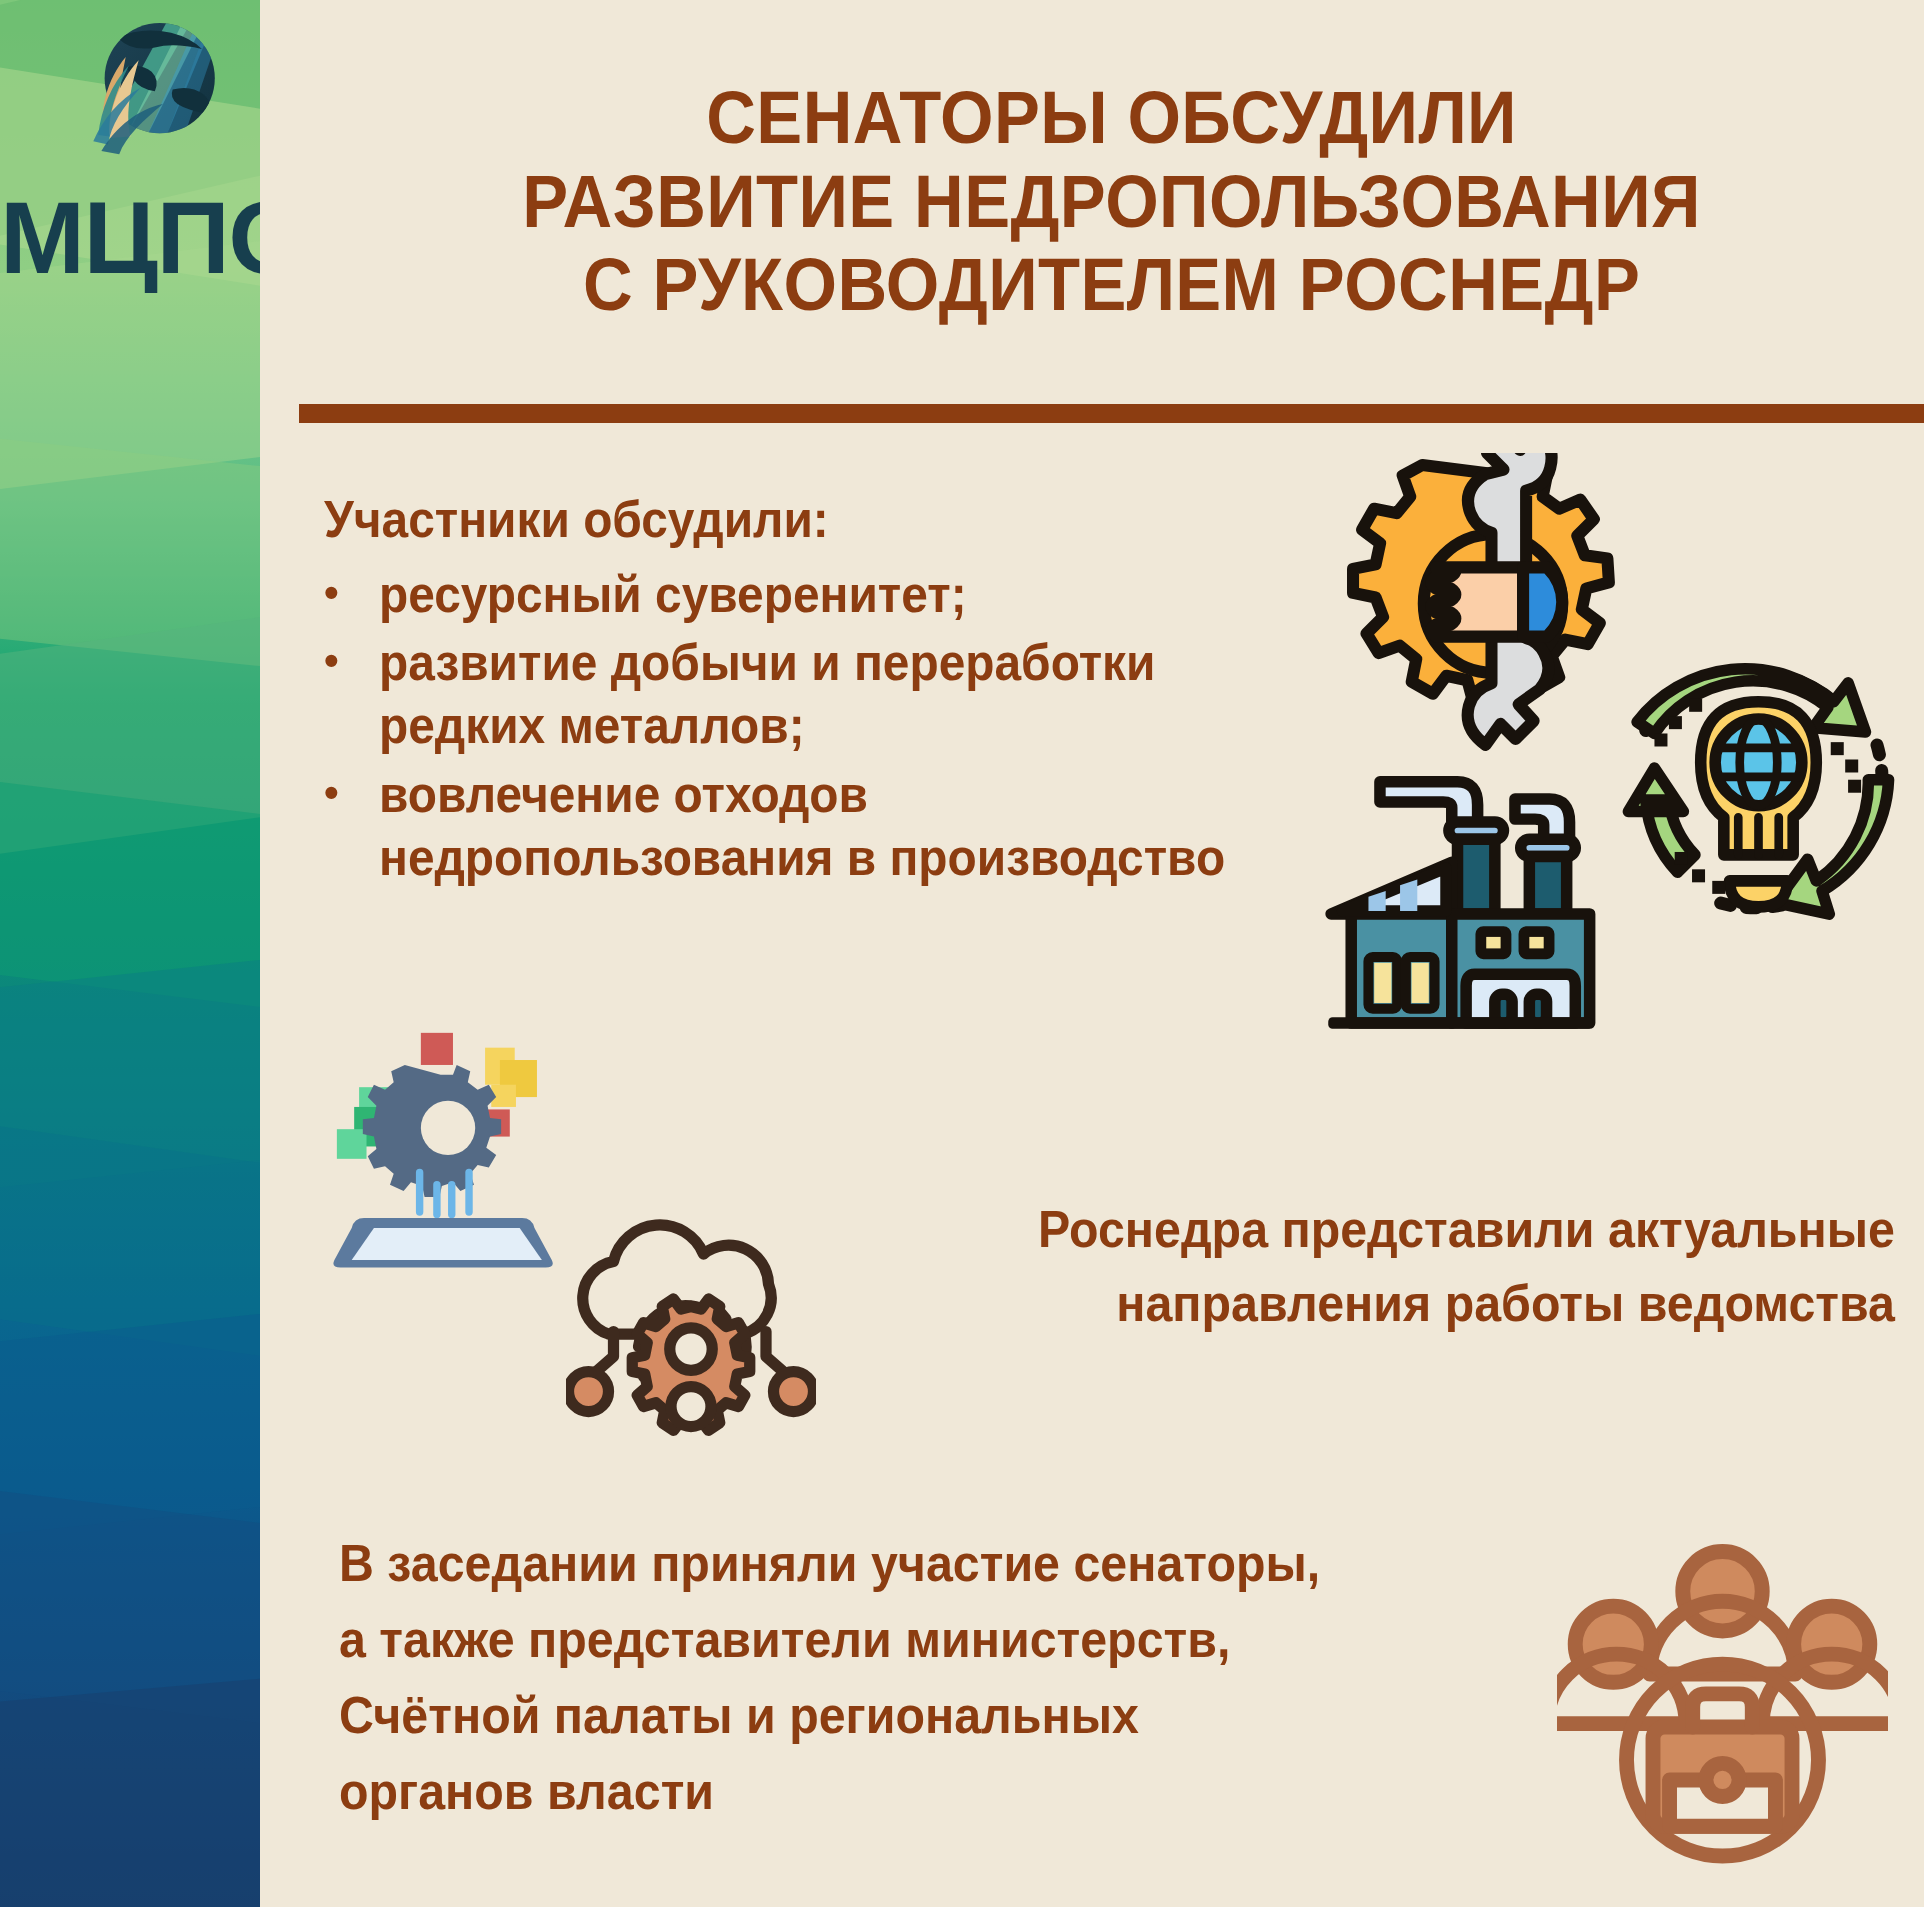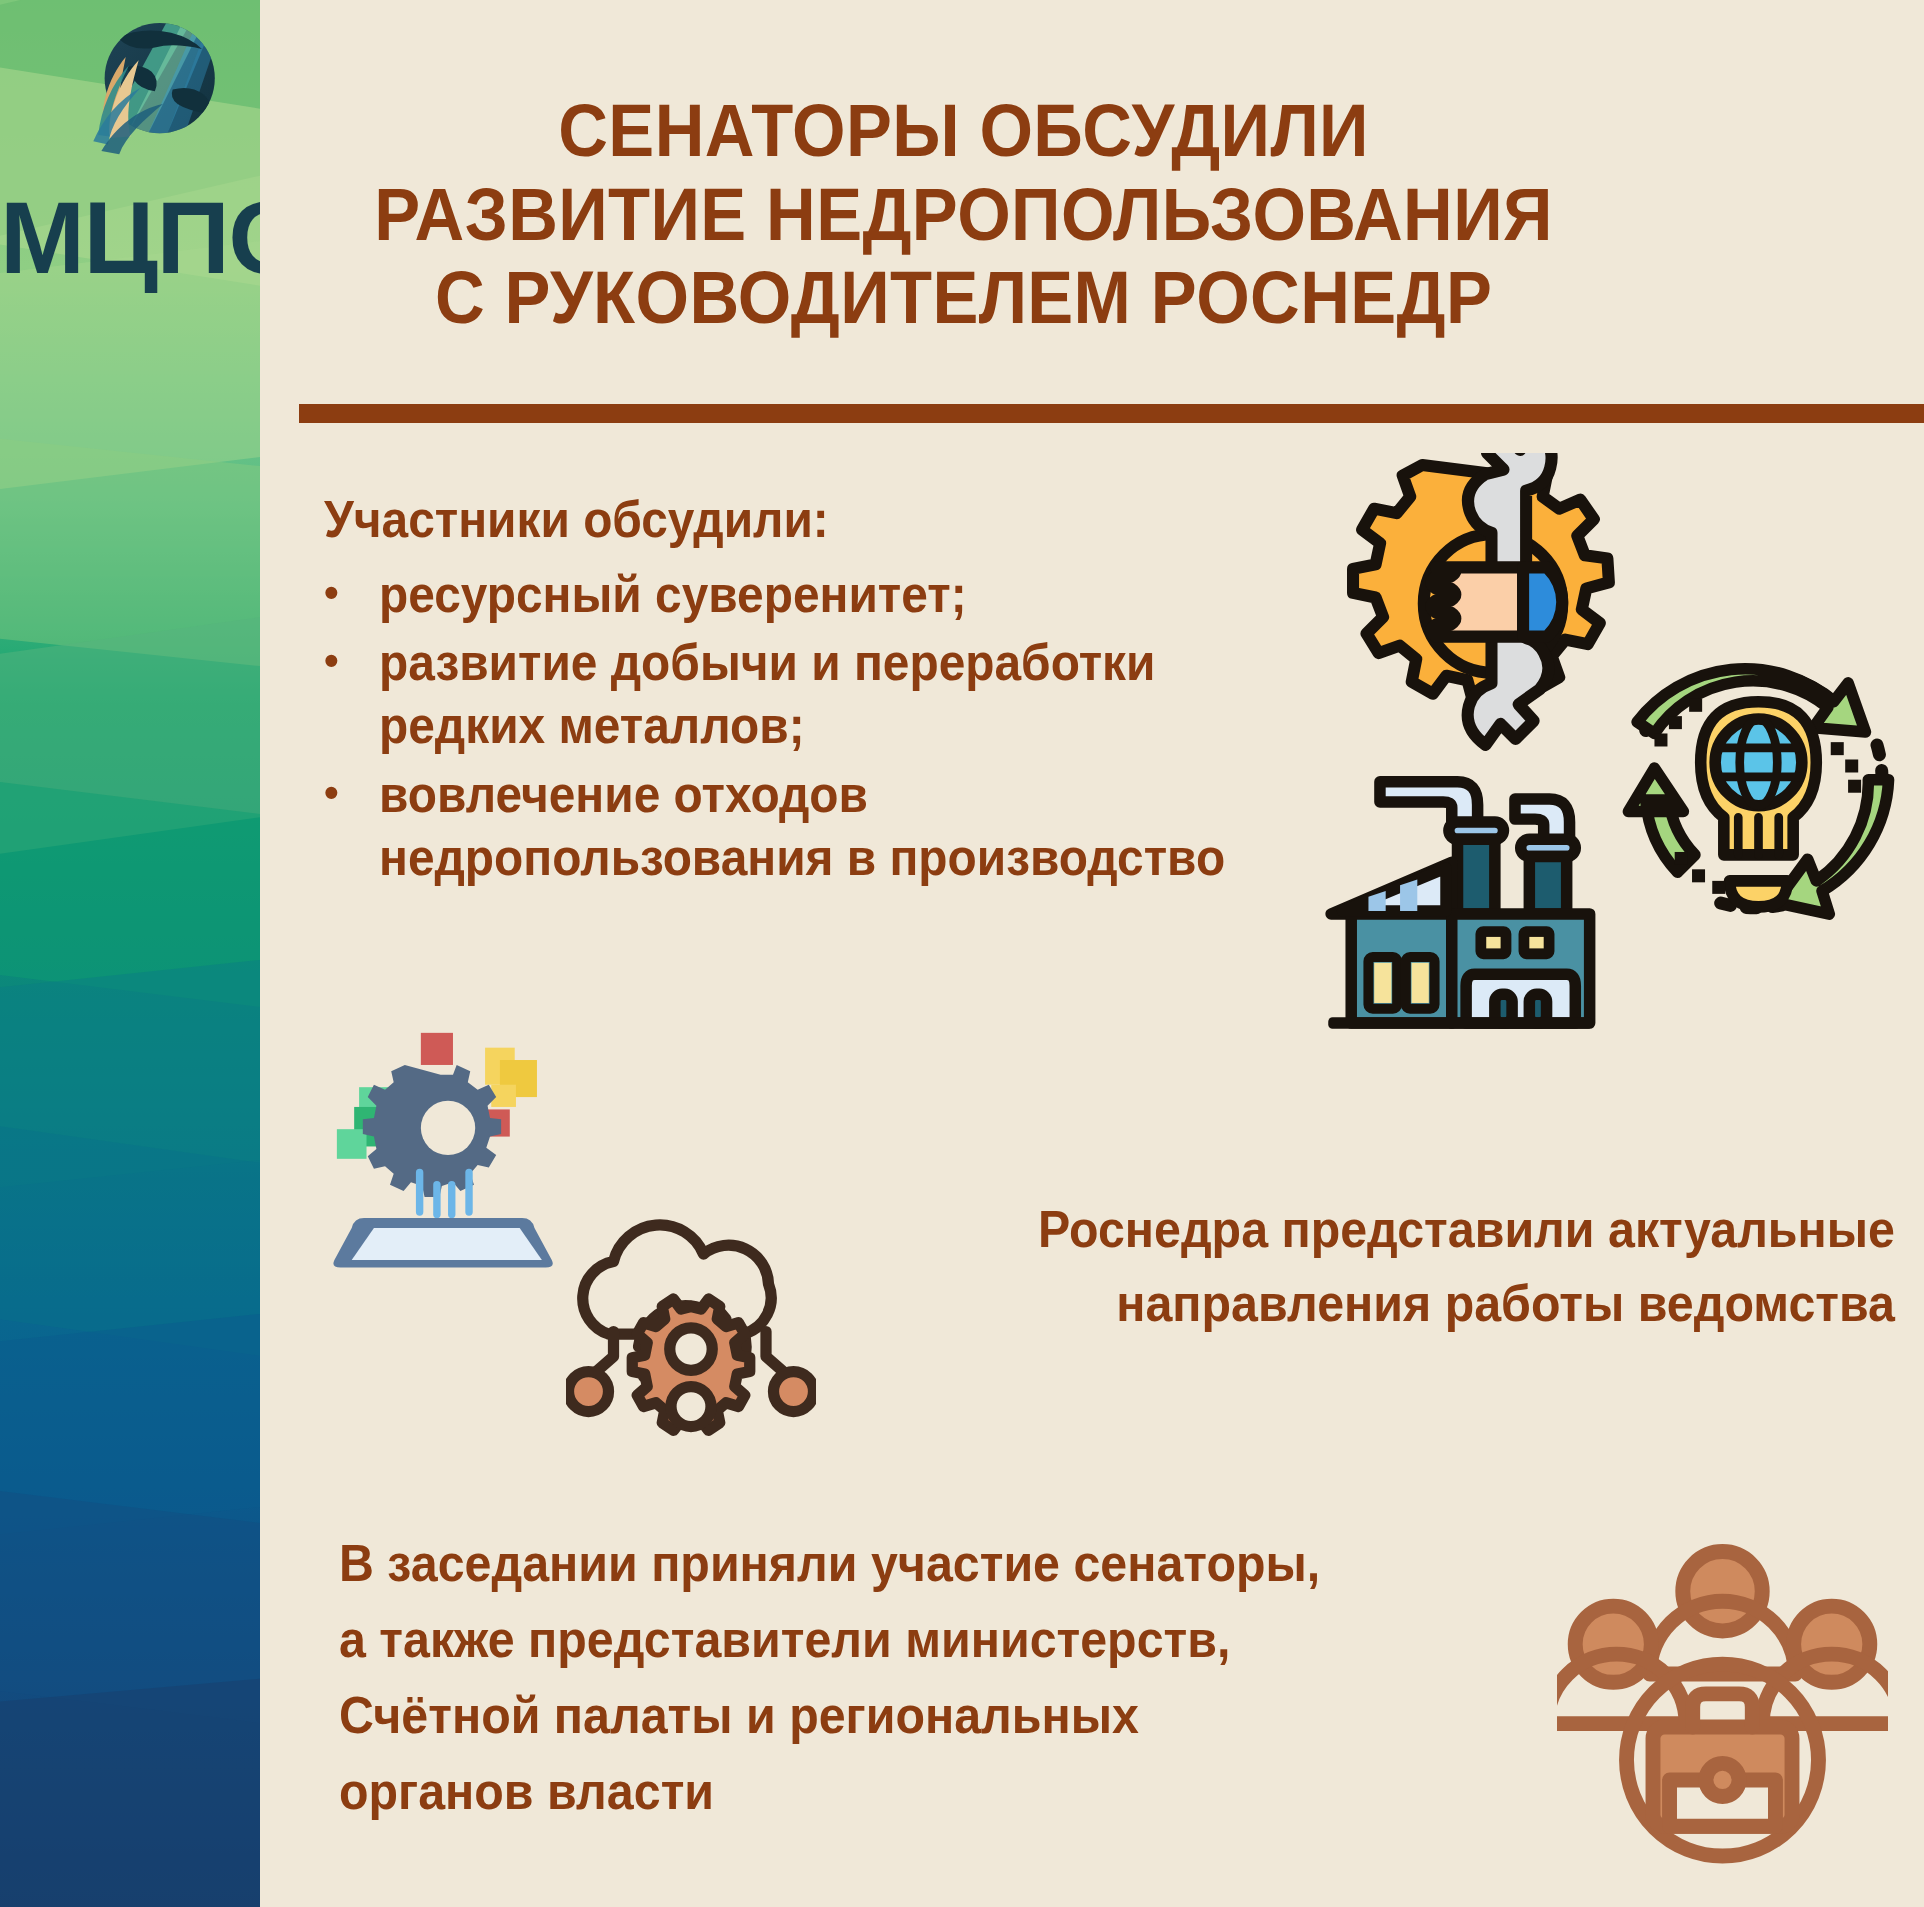--- a/index.html
+++ b/index.html
@@ -36,22 +36,22 @@
     font-size:102px;font-weight:700;color:#173F4E;letter-spacing:-1.5px;
     line-height:1;margin-top:6.2px;font-family:"Liberation Sans",sans-serif;
   }
   .logo-sub{
     margin-top:10.8px;color:#123B44;font-size:11.2px;font-weight:700;
     line-height:1.55;letter-spacing:0.2px;padding:0 6.2px;
   }
 
   
   .header{
-    position:absolute;left:299px;top:14px;width:1625px;height:401px;
-    display:flex;align-items:center;justify-content:flex-start;
+    position:absolute;left:299px;top:1px;width:1625px;height:401px;
+    display:flex;align-items:center;justify-content:center;
   }
   .title{
     color:#8C3D11;font-weight:700;font-size:74px;line-height:1.13;
     text-align:center;letter-spacing:0.4px;
     transform:scaleX(.93);transform-origin:center;
     font-family:"Liberation Sans",sans-serif;
     padding:0 31px;text-transform:uppercase;
   }
   .divider{
     position:absolute;left:299px;top:404px;width:1625px;height:19px;background:#8C3D11;

